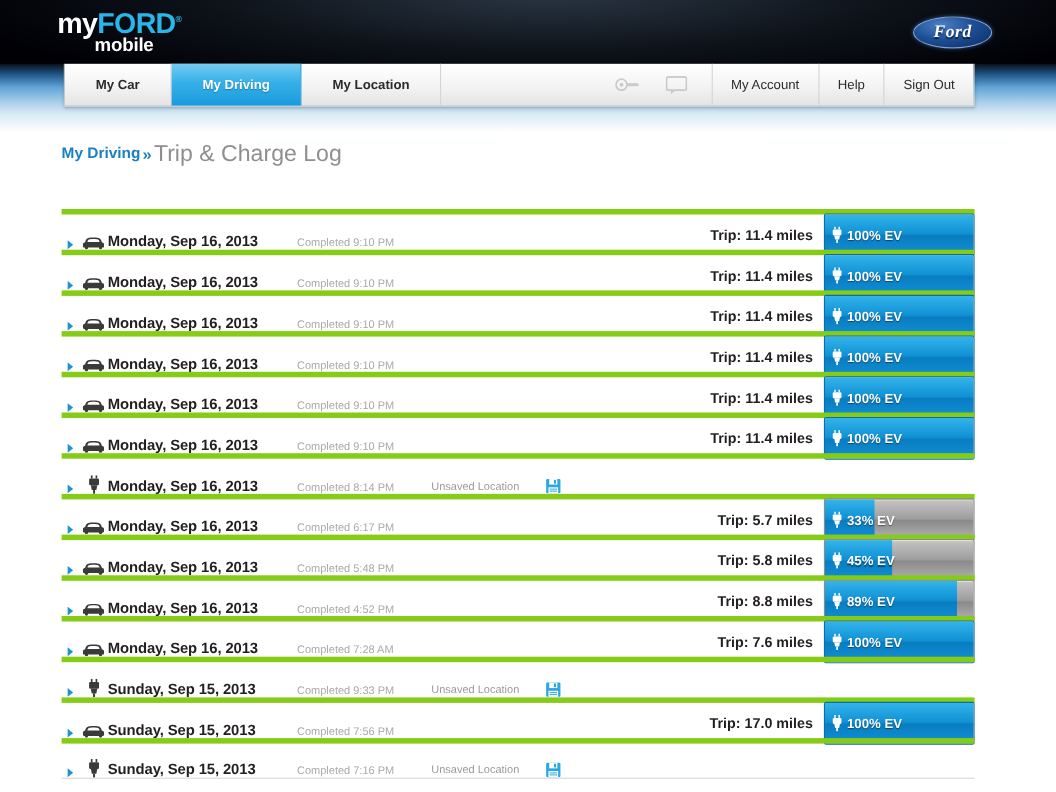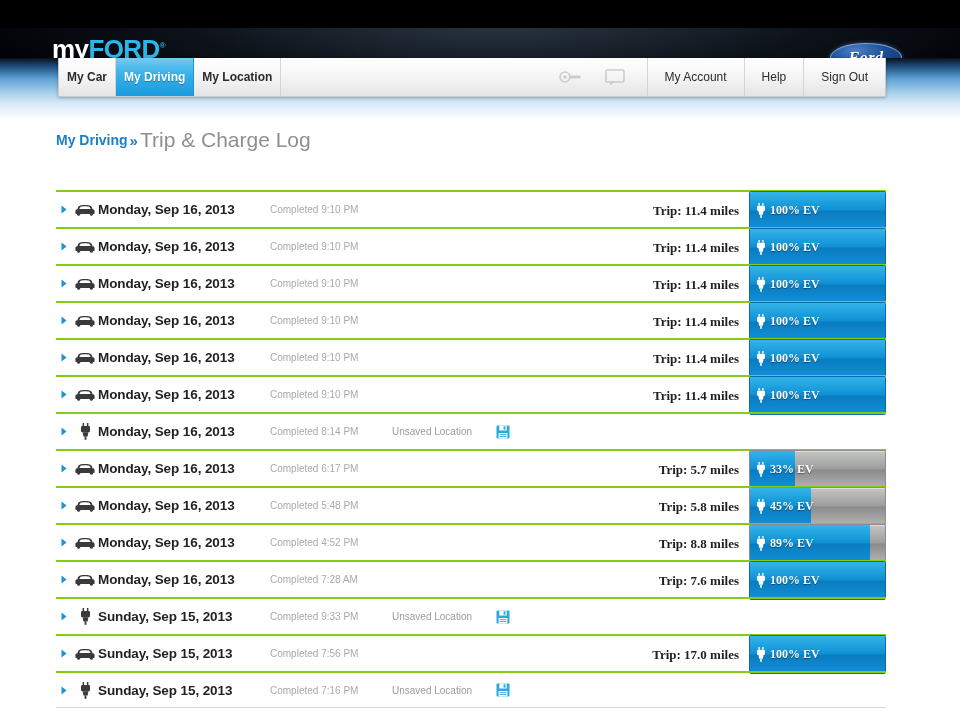--- a/index.html
+++ b/index.html
@@ -27,21 +27,20 @@
 
   
   .masthead {
     position: absolute;
     top: 0; left: 0;
     width: 960px;
     height: 58px;
     background:
       radial-gradient(ellipse 700px 120px at 52% -10%, #2a3644 0%, #0d1219 45%, #000005 80%),
       #000000;
-    margin-top: 28px;
   }
 
   .logo-block {
     position: absolute;
     left: 52px;
     top: 8px;
     line-height: 1;
     user-select: none;
   }
   .logo-line1 {
@@ -119,21 +118,21 @@
     border-top: none;
     display: flex;
     align-items: stretch;
     box-shadow: 0 1px 3px rgba(0,0,0,0.25);
   }
 
   .nav-tab {
     display: flex;
     align-items: center;
     justify-content: center;
-    padding: 0 8px;
+    padding: 0 28px;
     font-size: 12px;
     font-weight: bold;
     color: #2b2b2b;
     border-right: 1px solid #d5d5d5;
     cursor: pointer;
     white-space: nowrap;
   }
   .nav-tab.active {
     background: linear-gradient(to bottom, #74cbf0 0%, #35b0e8 45%, #1a9ade 100%);
     color: #ffffff;
@@ -215,23 +214,23 @@
   
   .log-list {
     position: absolute;
     top: 70px;
     left: 56px;
     width: 830px;
   }
 
   .log-row {
     display: flex;
-    align-items: center;
+    align-items: flex-end;
     height: 37px;
-    border-top: 2px solid #84cc16;
+    border-top: 5px solid #84cc16;
     position: relative;
     cursor: pointer;
   }
   .log-row:last-child { border-bottom: 1px solid #d8d8d8; }
 
   .expander {
     width: 16px;
     flex: 0 0 16px;
     display: flex;
     align-items: center;
@@ -279,21 +278,20 @@
   .save-icon { cursor: pointer; display: flex; align-items: center; }
 
   .row-right {
     position: absolute;
     right: 0;
     top: 0;
     height: 37px;
     display: flex;
     align-items: center;
     gap: 10px;
-    font-family: Liberation Serif, serif;
   }
 
   .row-trip {
     font-size: 13px;
     font-weight: bold;
     color: #231f20;
     white-space: nowrap;
   }
 
   

